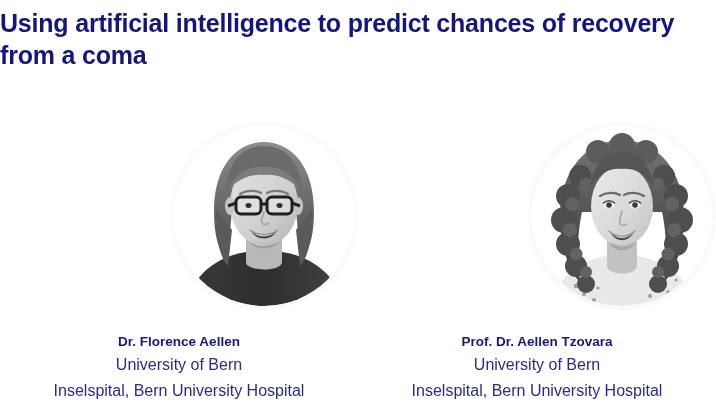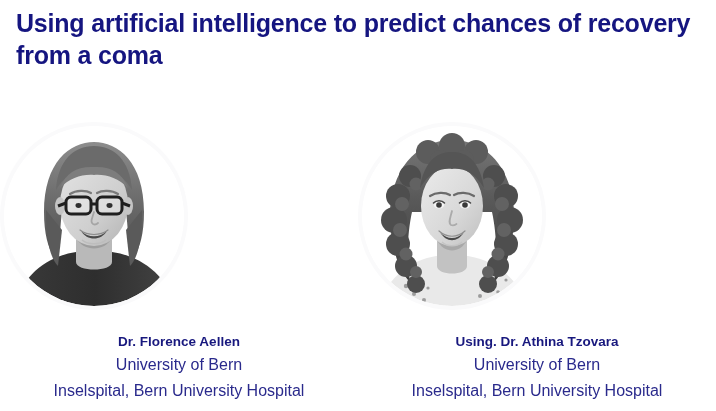--- a/index.html
+++ b/index.html
@@ -17,21 +17,21 @@
 
   .slide {
     position: absolute;
     inset: 0;
     background: #ffffff;
   }
 
   
   .slide-title {
     position: absolute;
-    left: 16px;
+    left: 0;
     top: 8px;
     width: 688px;
     font-size: 25px;
     line-height: 1.26;
     font-weight: 700;
     letter-spacing: -0.2px;
     color: #151580;
     margin: 0;
   }
 
@@ -43,21 +43,21 @@
     width: 716px;
     display: flex;
     flex-direction: row;
     align-items: flex-start;
     justify-content: space-around;
   }
   .speaker {
     width: 358px;
     display: flex;
     flex-direction: column;
-    align-items: flex-start;
+    align-items: flex-end;
   }
 
   
   .portrait-wrap {
     width: 188px;
     height: 188px;
     border-radius: 50%;
     background: #fafafb;
     display: flex;
     align-items: center;
@@ -284,20 +284,20 @@
               <path d="M78 106 C85 114 95 114 102 106 C96 117 84 117 78 106 Z" fill="#4a4a4a"></path>
               <path d="M80 107 C86 111 94 111 100 107 C95 111 85 111 80 107 Z" fill="#f5f5f5"></path>
               <path d="M77 105 C85 112 95 112 103 105" stroke="#909090" stroke-width="1.2" fill="none" stroke-linecap="round"></path>
 
               <path d="M80 116 C85 121 95 121 100 116" stroke="#c4c4c4" stroke-width="1.4" fill="none"></path>
             </g>
           </svg>
         </div>
       </div>
       <div class="caption">
-        <div class="speaker-name">Using. Dr. Athina Tzovara</div>
+        <div class="speaker-name">Prof. Dr. Aellen Tzovara</div>
         <div class="speaker-affil">University of Bern</div>
         <div class="speaker-affil">Inselspital, Bern University Hospital</div>
       </div>
     </div>
 
   </div>
 </div>
 
 </body></html>

